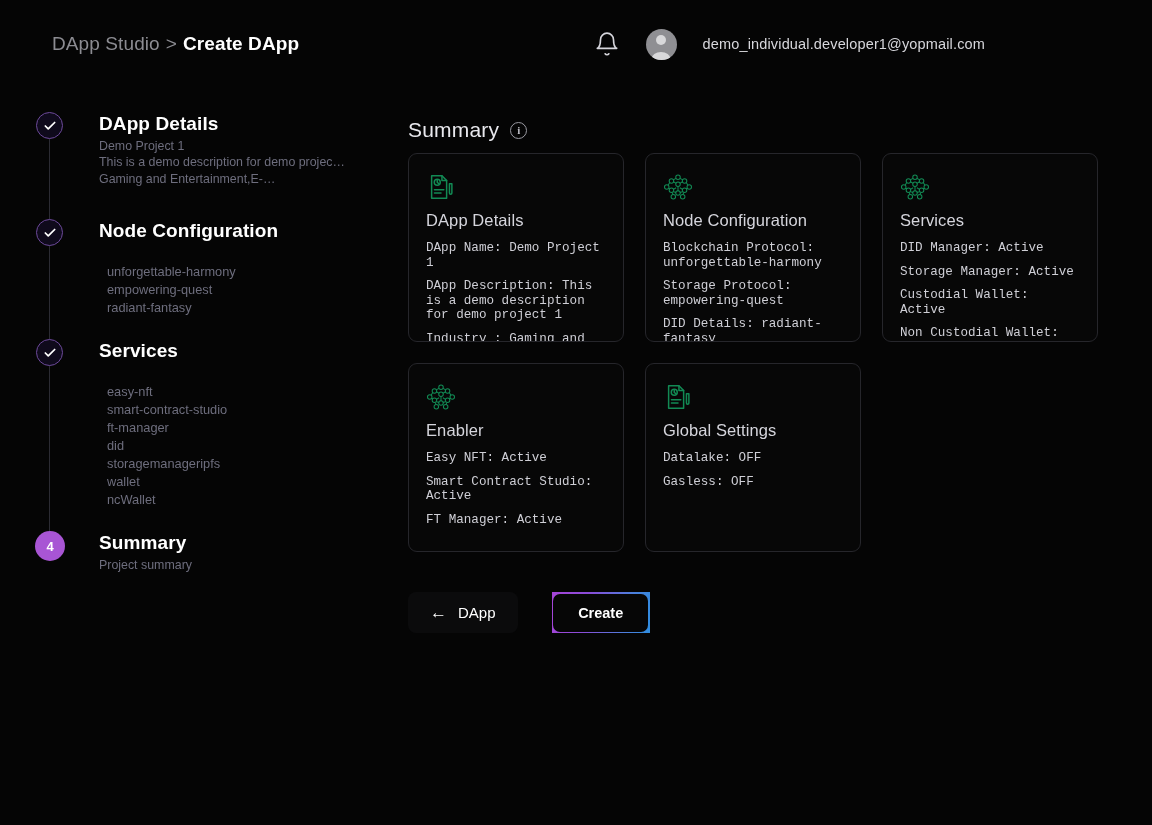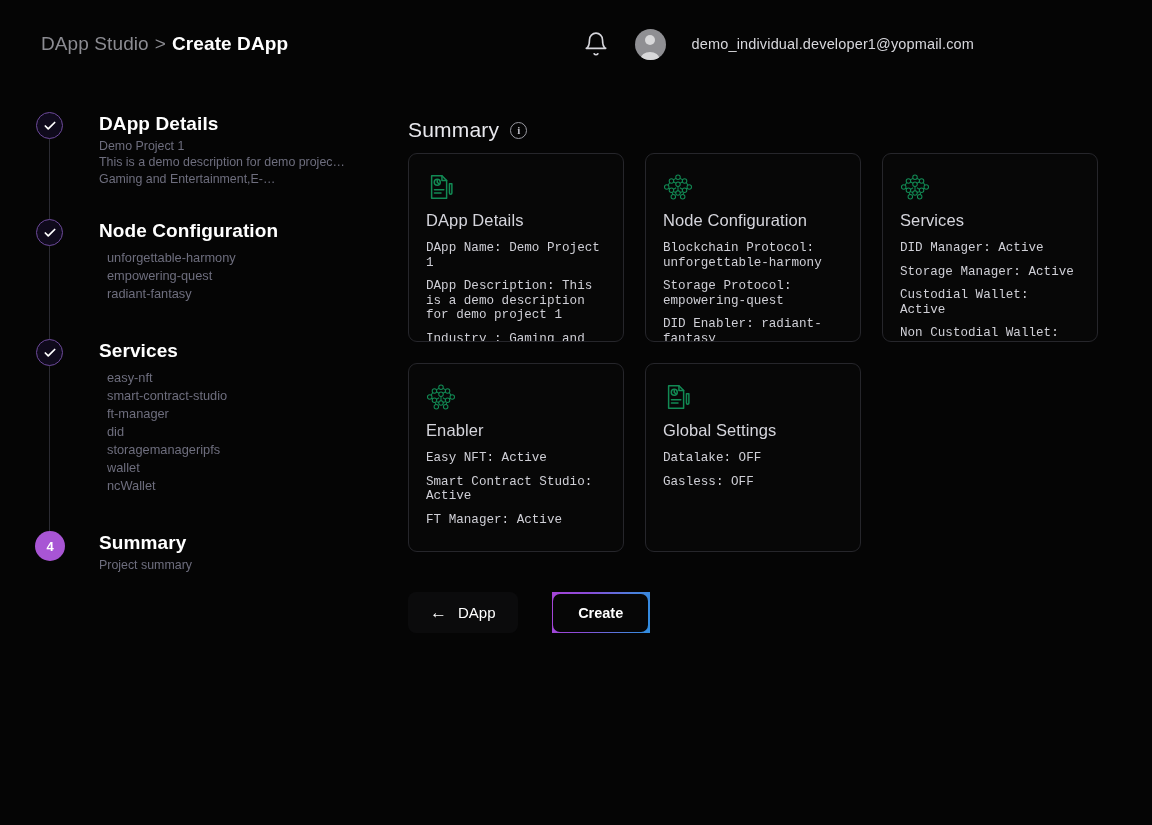--- a/index.html
+++ b/index.html
@@ -6,21 +6,21 @@
   html, body {
     width: 1152px; height: 825px;
     background: #050505;
     font-family: "Liberation Sans", sans-serif;
     overflow: hidden;
   }
   .page { position: relative; width: 1152px; height: 825px; background: #050505; }
 
   
   .header {
-    position: absolute; top: 0; left: 5px; width: 989px; height: 88px;
+    position: absolute; top: 0; left: 16px; width: 989px; height: 88px;
     display: flex; align-items: center; justify-content: space-between;
     padding: 0 20px 0 36px;
   }
   .breadcrumb { display: flex; align-items: baseline; font-size: 19px; letter-spacing: .1px; }
   .crumb-root { color: #8c8c92; font-weight: 400; }
   .crumb-sep { color: #8c8c92; margin: 0 6px; font-weight: 400; }
   .crumb-current { color: #ffffff; font-weight: 700; }
 
   .header-right { display: flex; align-items: center; gap: 26px; }
   .bell { width: 26px; height: 26px; display: block; }
@@ -52,21 +52,21 @@
     width: 30px; height: 30px; left: -1px;
     background: #a855d4; border: none;
     color: #ffffff; font-size: 13px; font-weight: 700;
   }
   .step-line {
     position: absolute; left: 13px; top: 27px; width: 1px;
     background: #2b2b33;
   }
   .step-title { color: #ffffff; font-size: 19px; font-weight: 700; letter-spacing: .1px; line-height: 1.25; }
   .step-sub { color: #6e6e7e; font-size: 12.4px; line-height: 16.6px; margin-top: 2px; }
-  .step-list { list-style: none; margin-top: 6px; padding-left: 8px; }
+  .step-list { list-style: none; margin-top: 20px; padding-left: 8px; }
   .step-list li { color: #6e6e7e; font-size: 12.8px; line-height: 18px; }
 
   
   .summary-wrap { position: absolute; left: 408px; top: 118px; width: 700px; }
   .summary-head { display: flex; align-items: center; gap: 11px; margin-bottom: 11px; }
   .summary-title { color: #e9e9ee; font-size: 21px; font-weight: 400; letter-spacing: .2px; }
   .info-icon {
     width: 17px; height: 17px; border-radius: 50%;
     border: 1.4px solid #9a9aa2; color: #bdbdc4;
     font-size: 11px; font-weight: 700; font-family: "Liberation Serif", serif;
@@ -241,21 +241,21 @@
             <circle cx="16" cy="22.5" r="2.4"></circle>
             <circle cx="11" cy="26.5" r="2.4"></circle>
               <circle cx="21" cy="26.5" r="2.4"></circle>
             <path d="M14 6.8 11 8.2M18 6.8 21 8.2M7.2 11.3 5.4 14.2M24.8 11.3 26.6 14.2M11.2 10.4 14 12.2M20.8 10.4 18 12.2M6 17.2 7.4 18M26 17.2 24.6 18M16 15.4v5.2M11.2 18.6 14 16.8M20.8 18.6 18 16.8M11.2 21 14 21.8M20.8 21 18 21.8M10 22 10.7 24.3M22 22 21.3 24.3"></path>
           </svg>
         </div>
         <div class="card-title">Node Configuration</div>
         <div class="card-lines">
           <div class="card-line">Blockchain Protocol: unforgettable-harmony</div>
           <div class="card-line">Storage Protocol: empowering-quest</div>
-          <div class="card-line">DID Enabler: radiant-fantasy</div>
+          <div class="card-line">DID Details: radiant-fantasy</div>
         </div>
       </div>
 
       <div class="card">
         <div class="card-icon">
           <svg width="30" height="30" viewBox="0 0 32 32" fill="none" stroke="#128a54" stroke-width="1.1">
             <circle cx="16" cy="5.5" r="2.4"></circle>
             <circle cx="9" cy="9.5" r="2.4"></circle>
               <circle cx="23" cy="9.5" r="2.4"></circle>
             <circle cx="4" cy="16" r="2.4"></circle>

